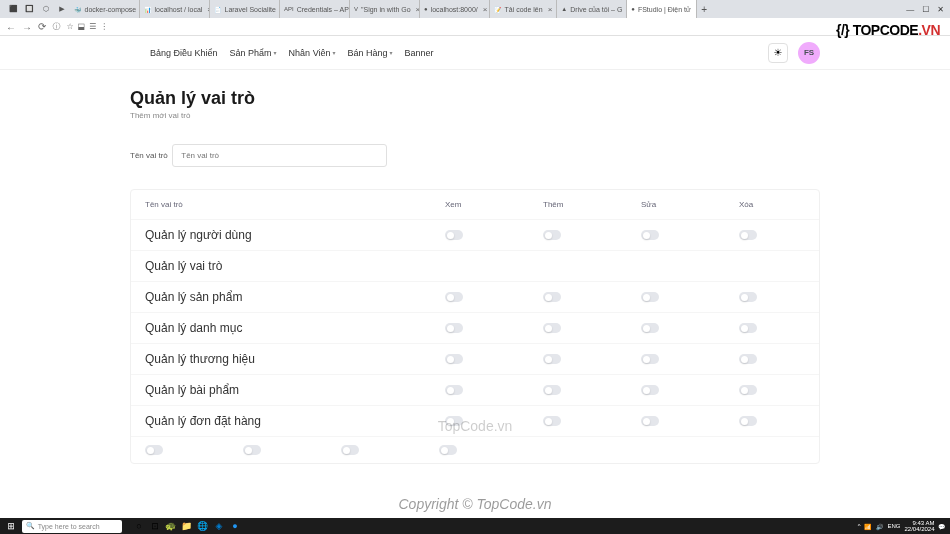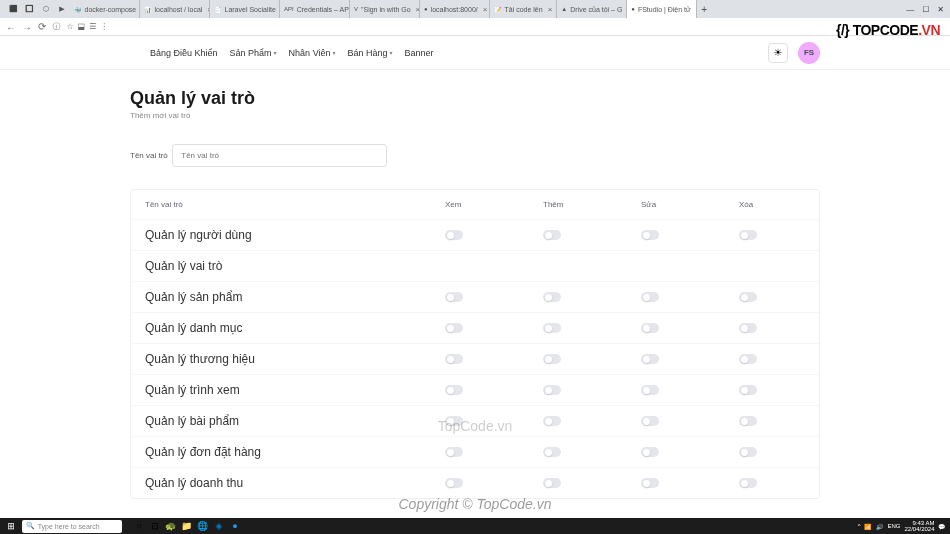--- a/index.html
+++ b/index.html
@@ -250,35 +250,20 @@
               <div class="toggle"></div>
             </div>
             <div class="perm-row-toggle">
               <div class="toggle"></div>
             </div>
             <div class="perm-row-toggle">
               <div class="toggle"></div>
             </div>
           </div>
           <div class="perm-row">
-            <div class="perm-row-name">Quản lý trình xem</div>
-            <div class="perm-row-toggle">
-              <div class="toggle"></div>
-            </div>
-            <div class="perm-row-toggle">
-              <div class="toggle"></div>
-            </div>
-            <div class="perm-row-toggle">
-              <div class="toggle"></div>
-            </div>
-            <div class="perm-row-toggle">
-              <div class="toggle"></div>
-            </div>
-          </div>
-          <div class="perm-row">
             <div class="perm-row-name">Quản lý bài phẩm</div>
             <div class="perm-row-toggle">
               <div class="toggle"></div>
             </div>
             <div class="perm-row-toggle">
               <div class="toggle"></div>
             </div>
             <div class="perm-row-toggle">
               <div class="toggle"></div>
             </div>
@@ -295,21 +280,20 @@
               <div class="toggle"></div>
             </div>
             <div class="perm-row-toggle">
               <div class="toggle"></div>
             </div>
             <div class="perm-row-toggle">
               <div class="toggle"></div>
             </div>
           </div>
           <div class="perm-row">
-            <div class="perm-row-name">Quản lý doanh thu</div>
             <div class="perm-row-toggle">
               <div class="toggle"></div>
             </div>
             <div class="perm-row-toggle">
               <div class="toggle"></div>
             </div>
             <div class="perm-row-toggle">
               <div class="toggle"></div>
             </div>
             <div class="perm-row-toggle">

